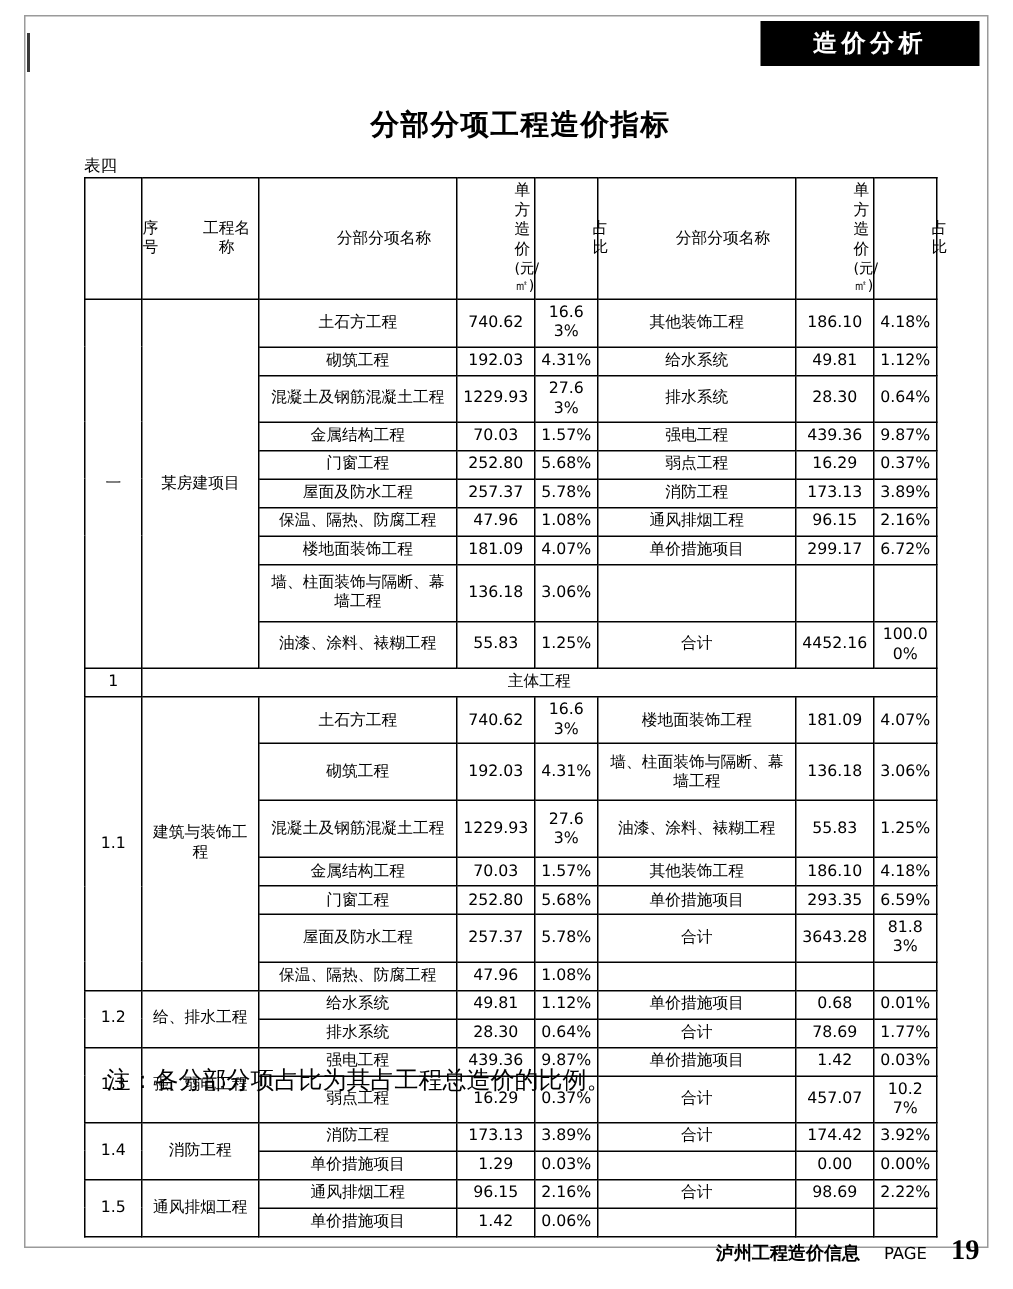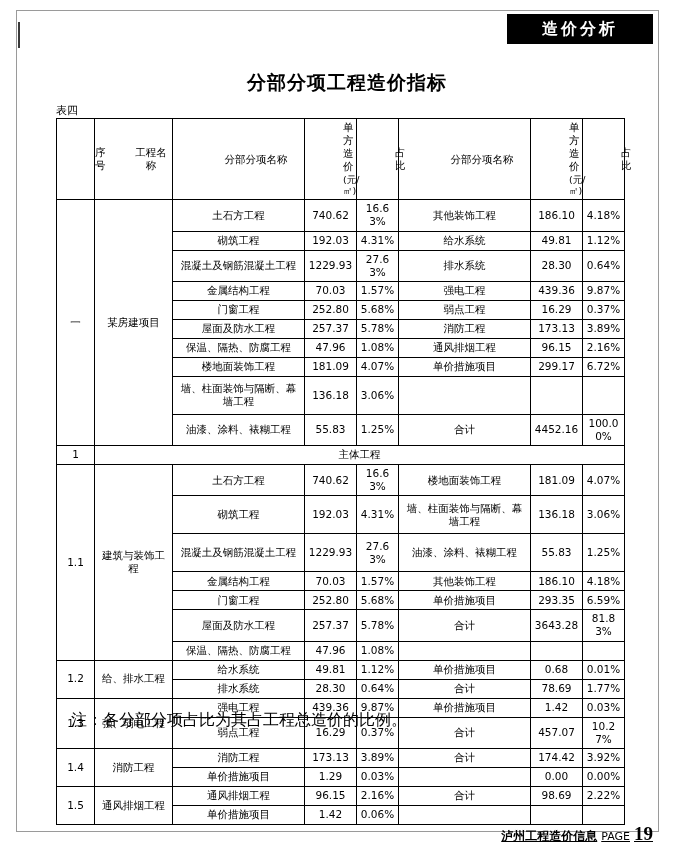--- a/index.html
+++ b/index.html
@@ -87,21 +87,21 @@
   .note{
     position:absolute;
     left:71px;top:710px;
     font-size:16px;
   }
   .footer{
     position:absolute;
     right:22px;bottom:14px;
     font-size:12px;
     font-weight:bold;
-    display:flex;align-items:baseline;gap:4px;text-decoration:underline;
+    display:flex;align-items:baseline;gap:16px;
   }
   .footer .pg{
     font-size:11px;
     font-weight:normal;
   }
   .footer .pgnum{
     font-size:19px;
     font-weight:bold;
     font-family:"Liberation Serif",serif;
   }

